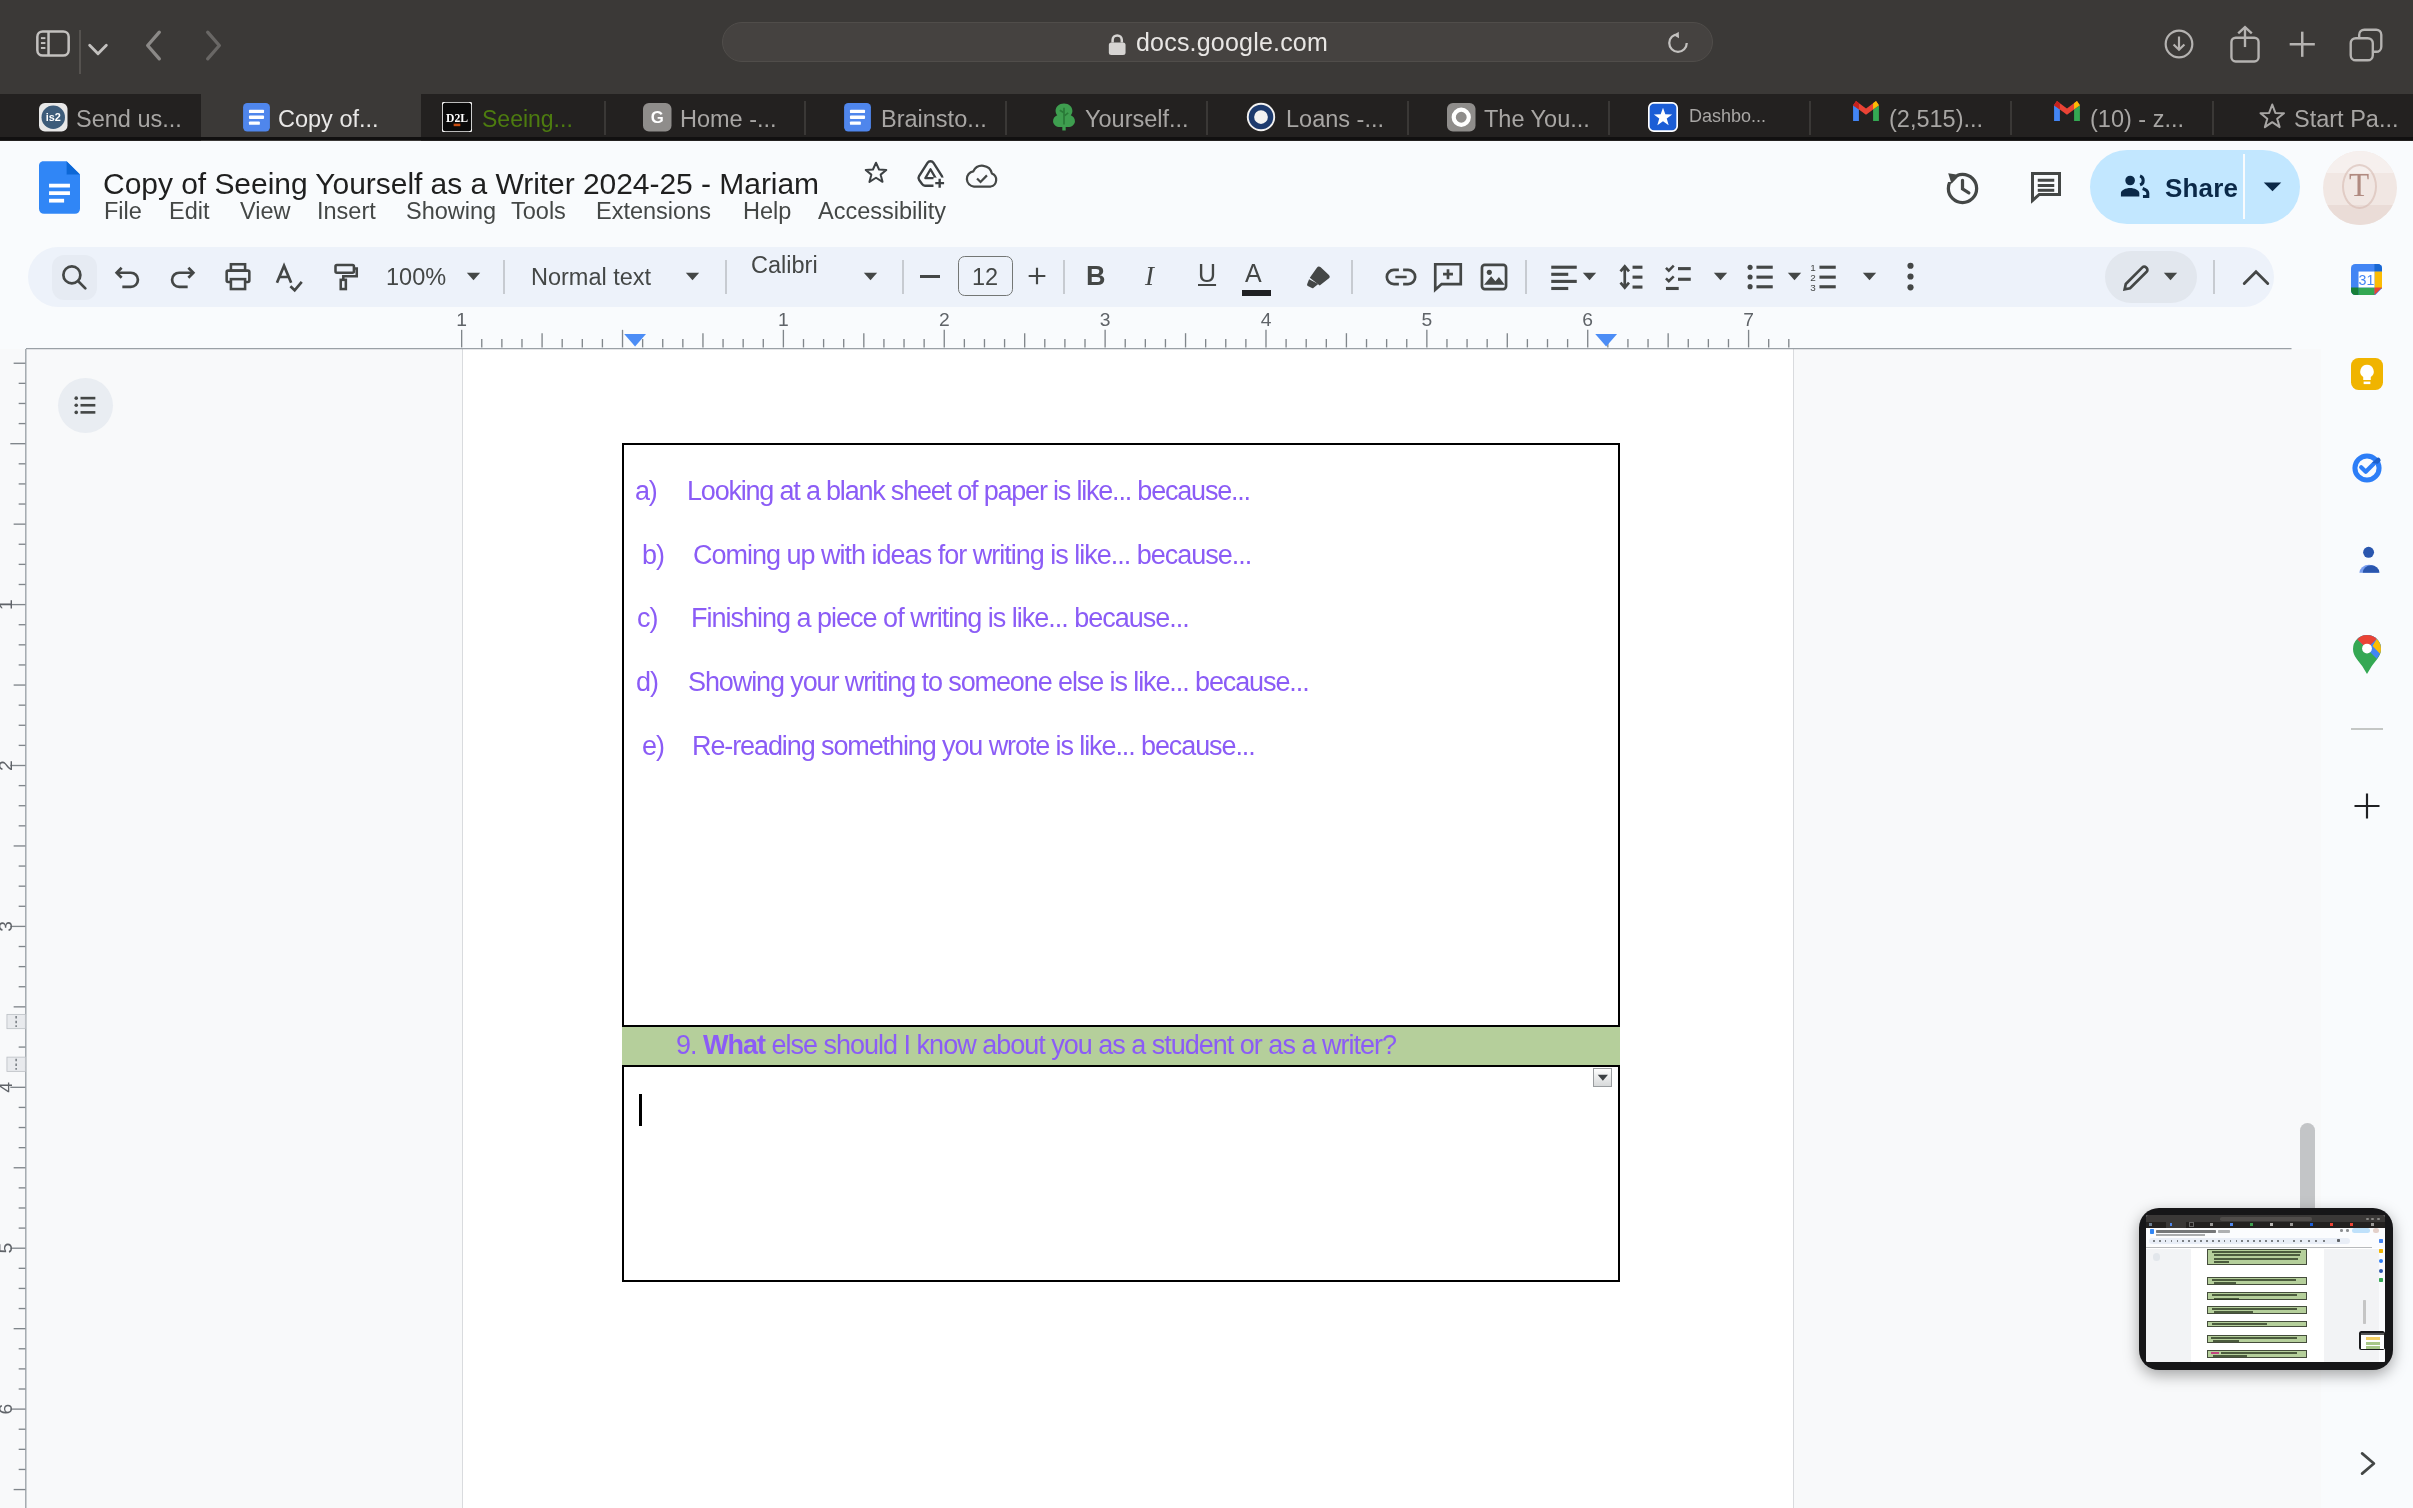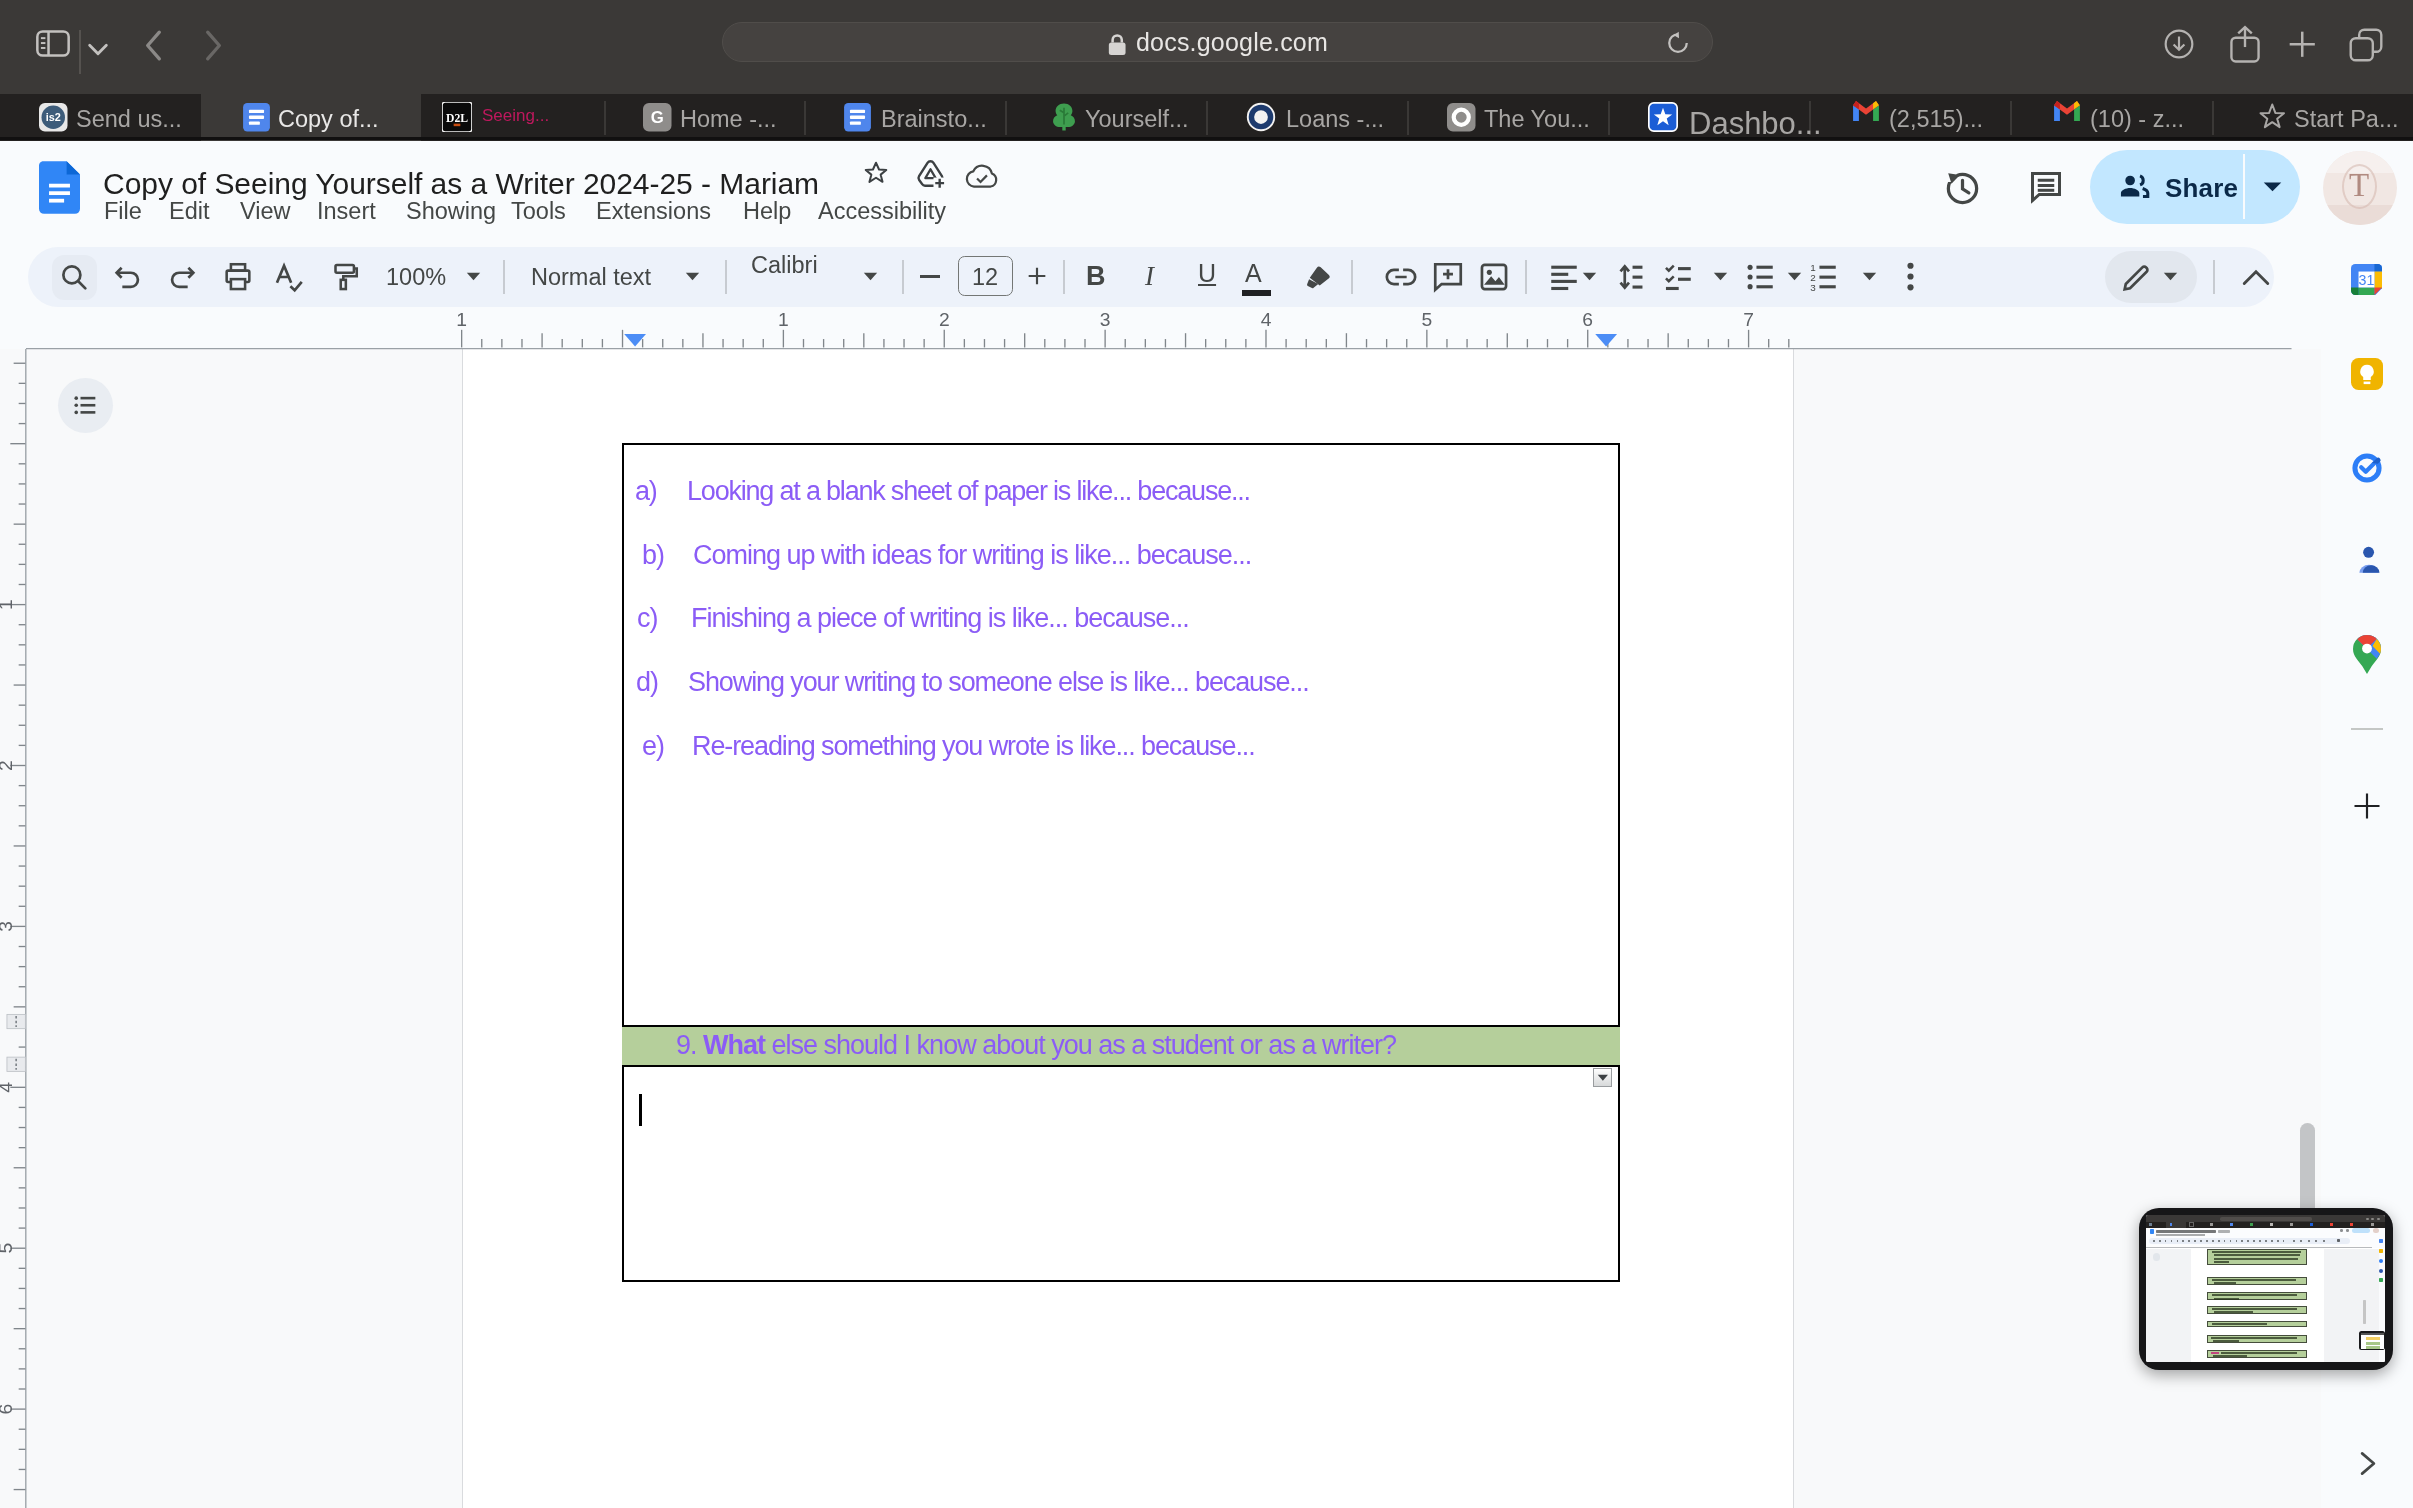--- a/index.html
+++ b/index.html
@@ -107,21 +107,21 @@
     <rect x="7" y="15" width="18" height="4" rx="1" fill="#fff"></rect>
     <rect x="7" y="22" width="13" height="4" rx="1" fill="#fff"></rect>
   </svg>
 <div class="abs" style="left:278px;top:106px;font-size:23.5px;color:#e9e8e7">Copy of...</div>
 
 <svg class="abs" style="left:442px;top:102px" width="30" height="30" viewBox="0 0 36 36">
     <rect x="0" y="0" width="36" height="36" rx="4" fill="#0a0a0a" stroke="#f5f5f5" stroke-width="2"></rect>
     <text x="18" y="24" font-size="14" font-weight="bold" fill="#fff" text-anchor="middle" font-family="Liberation Serif">D2L</text>
     <rect x="14" y="26" width="8" height="3" fill="#c74e12"></rect>
   </svg>
-<div class="abs tx" style="left:482px;top:106px;font-size:17px;color:#be185d">Seeing...</div>
+<div class="abs tx" style="left:482px;top:106px;font-size:23px;color:#4d7c0f">Seeing...</div>
 
 <svg class="abs" style="left:643px;top:103px" width="28.5" height="28.5" viewBox="0 0 34 34">
     <rect x="0" y="0" width="34" height="34" rx="7" fill="#8f8d8b"></rect>
     <text x="17" y="24" font-size="20" font-weight="bold" fill="#fff" text-anchor="middle" font-family="Liberation Sans">G</text>
   </svg>
 <div class="abs tx" style="left:680px;top:106px;font-size:23.5px;color:#a8a6a4">Home -...</div>
 
 <svg class="abs" style="left:844px;top:103px" width="27" height="28.5" viewBox="0 0 32 34">
     <rect x="0" y="0" width="32" height="34" rx="5" fill="#4f86ec"></rect>
     <rect x="7" y="8" width="18" height="4" rx="1" fill="#fff"></rect>
@@ -145,21 +145,21 @@
 <svg class="abs" style="left:1447px;top:103px" width="28.5" height="28.5" viewBox="0 0 34 34">
     <rect x="0" y="0" width="34" height="34" rx="7" fill="#8f8d8b"></rect>
     <circle cx="17" cy="17" r="9" fill="none" stroke="#fff" stroke-width="5"></circle>
   </svg>
 <div class="abs tx" style="left:1484px;top:106px;font-size:23.5px;color:#a8a6a4">The You...</div>
 
 <svg class="abs" style="left:1648px;top:102px" width="30" height="30" viewBox="0 0 36 36">
     <rect x="1" y="1" width="34" height="34" rx="6" fill="#1b5dd6" stroke="#fff" stroke-width="2"></rect>
     <path d="M18 7 L20.8 14.6 L29 14.9 L22.5 19.9 L24.8 27.8 L18 23.2 L11.2 27.8 L13.5 19.9 L7 14.9 L15.2 14.6 Z" fill="#fff"></path>
   </svg>
-<div class="abs tx" style="left:1689px;top:106px;font-size:31px;color:#a8a6a4">Dashbo...</div>
+<div class="abs tx" style="left:1689px;top:106px;font-size:18px;color:#a8a6a4">Dashbo...</div>
 
 <svg class="abs" style="left:1853px;top:101px" width="26" height="20" viewBox="0 0 31 24">
     <path d="M0 5 L0 24 L7 24 L7 10 Z" fill="#4285f4"></path>
     <path d="M31 5 L31 24 L24 24 L24 10 Z" fill="#34a853"></path>
     <path d="M0 5 L3.5 0 L15.5 9 L27.5 0 L31 5 L15.5 16.5 Z" fill="#ea4335"></path>
     <path d="M0 5 L3.5 0 L7 2.6 L7 10 Z" fill="#c5221f"></path>
     <path d="M31 5 L27.5 0 L24 2.6 L24 10 Z" fill="#fbbc04"></path>
   </svg>
 <div class="abs tx" style="left:1889px;top:106px;font-size:23.5px;color:#a8a6a4">(2,515)...</div>
 

